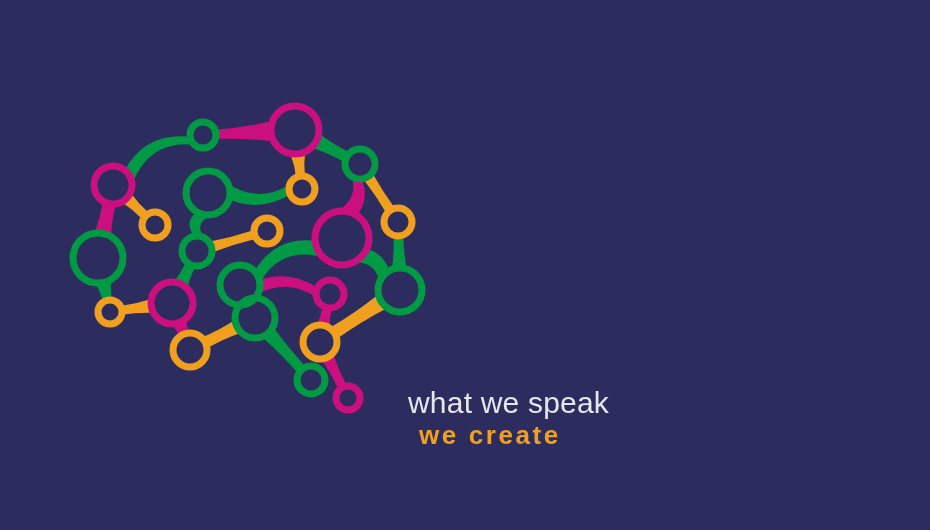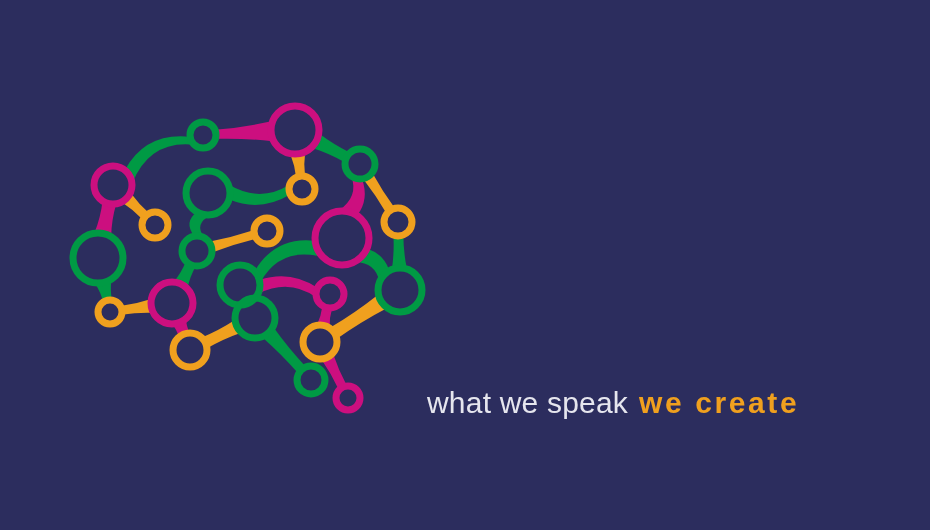--- a/index.html
+++ b/index.html
@@ -22,37 +22,38 @@
   }
   #brain-logo {
     position: absolute;
     left: 55px;
     top: 90px;
     width: 390px;
     height: 345px;
   }
   #tagline {
     position: absolute;
-    left: 427px;
+    left: 408px;
     top: 386px;
     height: 40px;
     display: flex;
     align-items: flex-start;
     white-space: nowrap;
+    flex-direction: column;
   }
   .tagline-light {
     font-family: "Liberation Sans", sans-serif;
     font-size: 30px;
     font-weight: 300;
     color: #e6e6ee;
     letter-spacing: 0.2px;
   }
   .tagline-accent {
     font-family: "Liberation Sans", sans-serif;
-    font-size: 30px;
+    font-size: 26px;
     font-weight: 700;
     color: #f0a01e;
     letter-spacing: 2.6px;
     margin-left: 11px;
   }
 </style>
 </head>
 <body>
 
 <div id="stage" style="background: rgb(44, 45, 94); width: 930px; height: 530px;">

